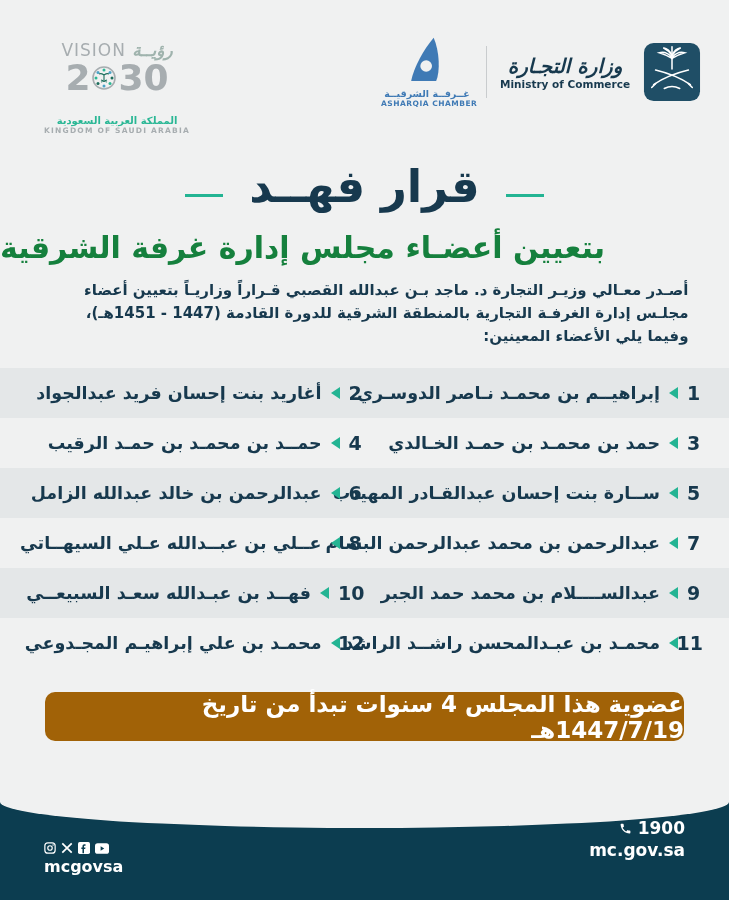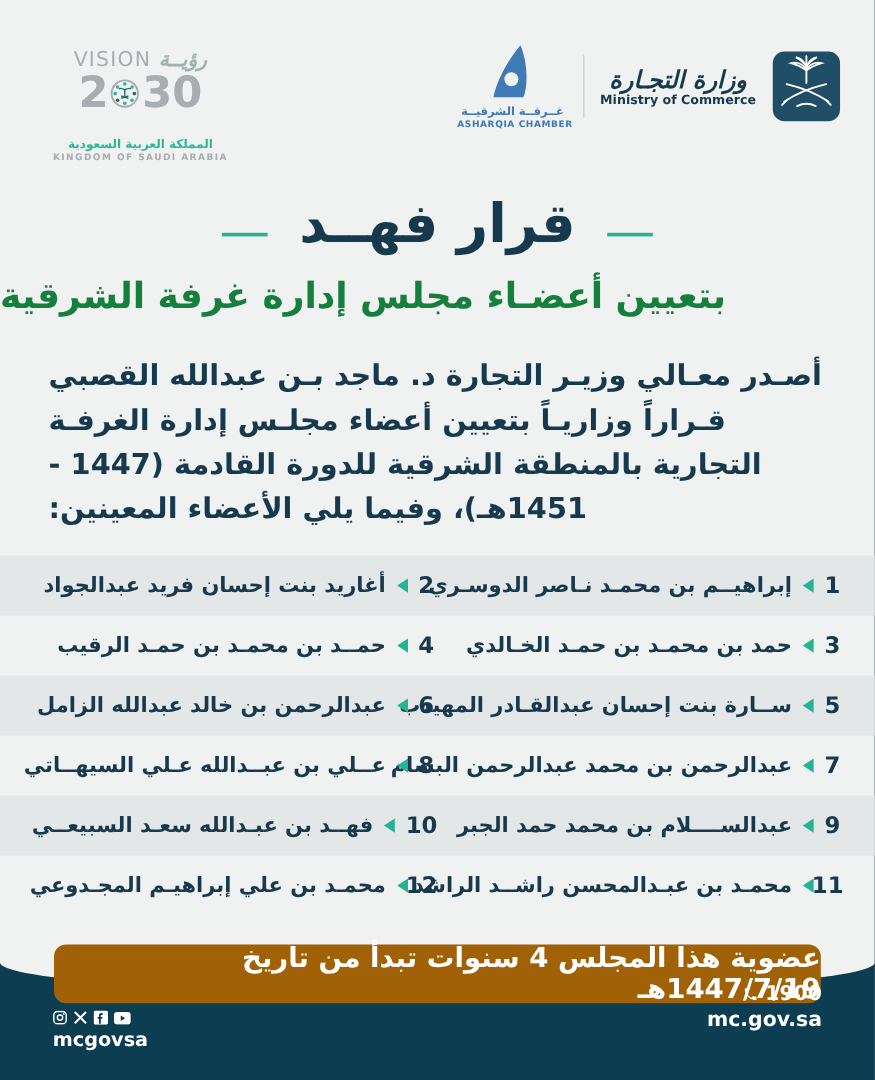--- a/index.html
+++ b/index.html
@@ -24,21 +24,21 @@
   .logo-divider { width:1px; height:52px; background:#c9ccce; }
   .ministry-text { text-align:center; }
   .ministry-text .min-ar { font-size:20px; color:#17394e; font-weight:700; white-space:nowrap;font-style:italic; }
   .ministry-text .min-en { font-size:10.5px; color:#17394e; font-weight:600; white-space:nowrap; }
 
   
   .title-row { margin-top:44px; display:flex; align-items:center; justify-content:center; gap:26px; }
   .title-dash { width:38px; height:3px; background:#23b493; margin-top:18px; }
   .main-title { font-size:45px; font-weight:800; color:#17394e; line-height:1.1; }
   .subtitle { margin-top:18px; text-align:left; font-size:30px; font-weight:800; color:#15803d; }
-  .body-text { margin:30px auto 0; width:648px; text-align:left; font-size:24px; line-height:1.55;
+  .body-text { margin:14px auto 0; width:648px; text-align:right; font-size:15px; line-height:1.55;
                font-weight:700; color:#17394e; }
 
   
   .members { margin-top:20px; }
   .member-row { display:flex; align-items:center; height:50px; padding:0 26px; }
   .member-row.band { background:#e4e7e8; }
   .member { width:50%; display:flex; align-items:center; gap:9px; justify-content:flex-start; white-space:nowrap; }
   .member .num { font-size:19px; font-weight:700; color:#17394e; min-width:16px; text-align:left; }
   .member .tri { width:0; height:0; border-top:6px solid transparent; border-bottom:6px solid transparent;
                  border-right:9px solid #23b493; flex:0 0 auto; }

